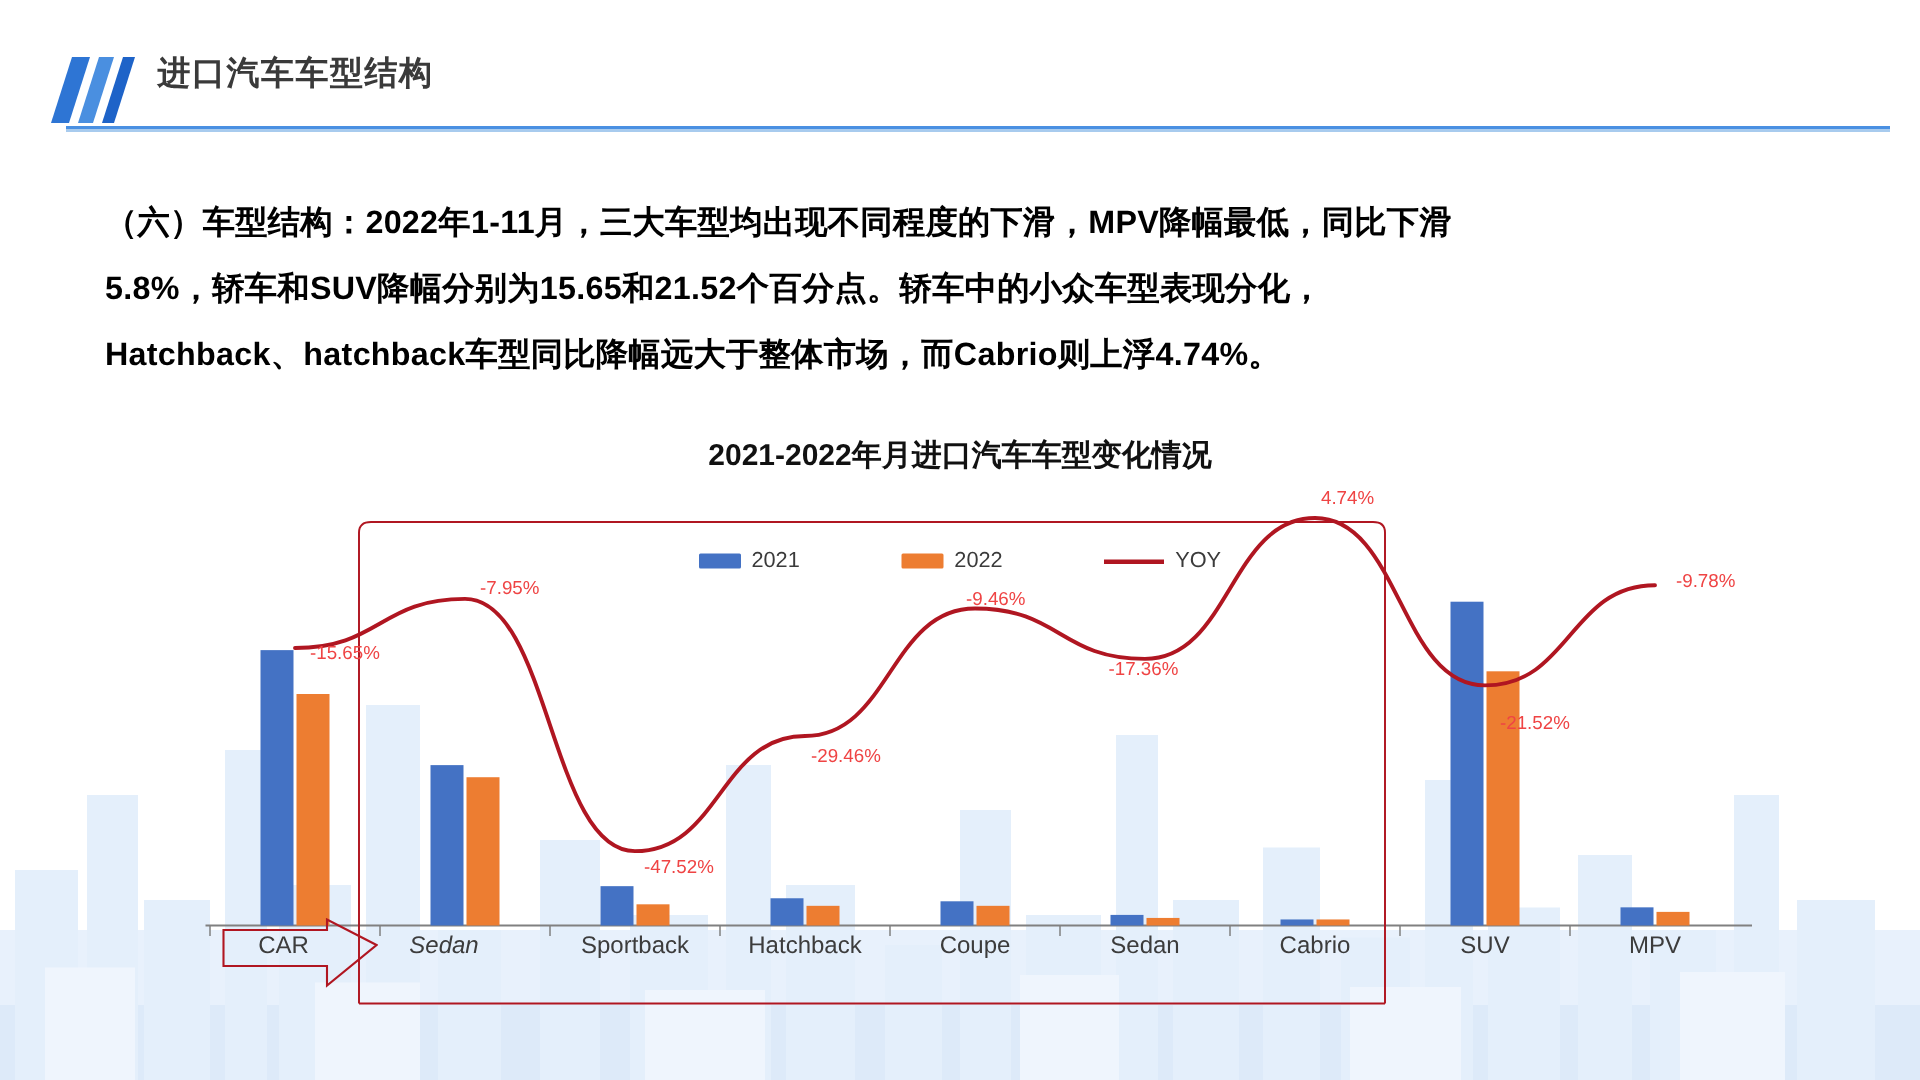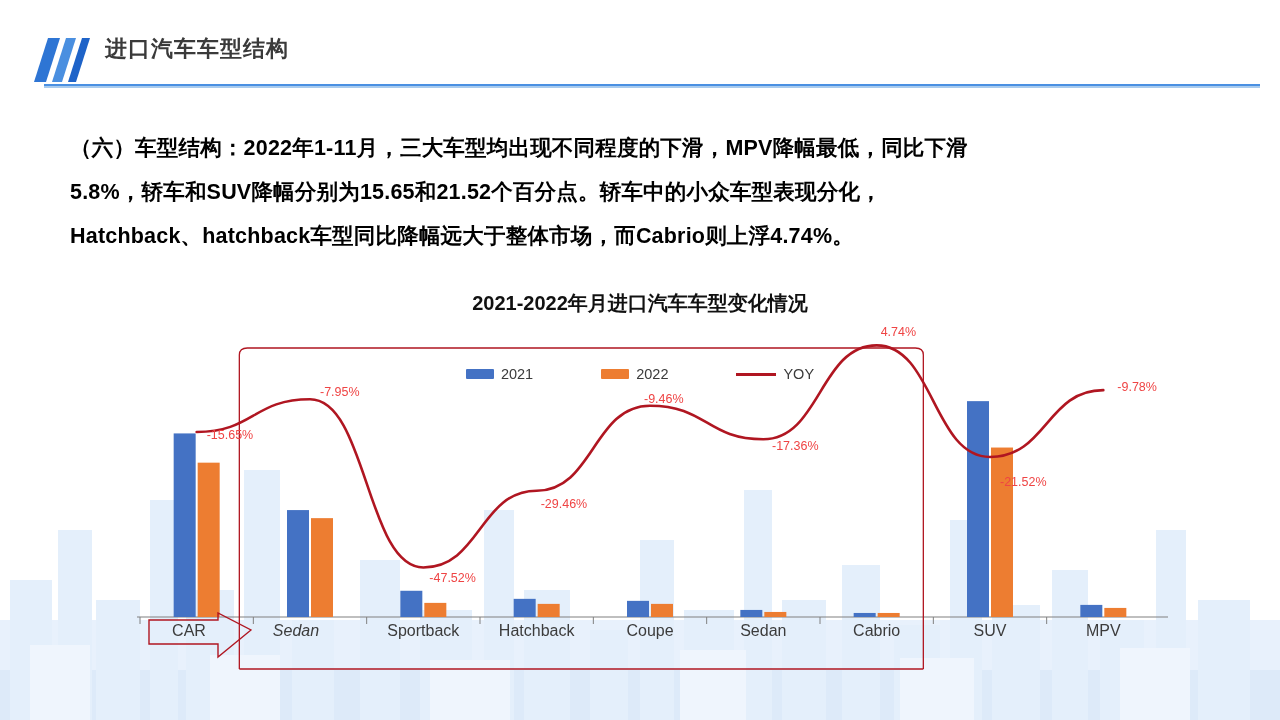--- a/index.html
+++ b/index.html
@@ -188,21 +188,21 @@
       <div class="cat" style="left: 590px; width: 120px;">Coupe</div>
       <div class="cat" style="left: 703.333px; width: 120px;">Sedan</div>
       <div class="cat" style="left: 816.667px; width: 120px;">Cabrio</div>
       <div class="cat" style="left: 930px; width: 120px;">SUV</div>
       <div class="cat" style="left: 1043.33px; width: 120px;">MPV</div>
       <div class="dl" style="left: 206.667px; top: 428px;">-15.65%</div>
       <div class="dl" style="left: 320px; top: 385.275px;">-7.95%</div>
       <div class="dl" style="left: 429.333px; top: 571.447px;">-47.52%</div>
       <div class="dl" style="left: 540.667px; top: 496.692px;">-29.46%</div>
       <div class="dl" style="left: 644px; top: 391.692px;">-9.46%</div>
-      <div class="dl" style="left: 772px; top: 439.267px;">-17.36%</div>
+      <div class="dl" style="left: 739px; top: 439.267px;">-17.36%</div>
       <div class="dl" style="left: 880.667px; top: 325.342px;">4.74%</div>
       <div class="dl" style="left: 1000px; top: 474.947px;">-21.52%</div>
       <div class="dl" style="left: 1117.33px; top: 380.137px;">-9.78%</div>
     </div>
 
   <svg id="car-callout" viewBox="0 0 104 50">
     <path d="M1,8 L70,8 L70,1 L103,18 L70,45 L70,32 L1,32 Z" fill="none" stroke="#B01621" stroke-width="1.4"></path>
   </svg>
   <div id="car-callout-label">CAR</div>
 

